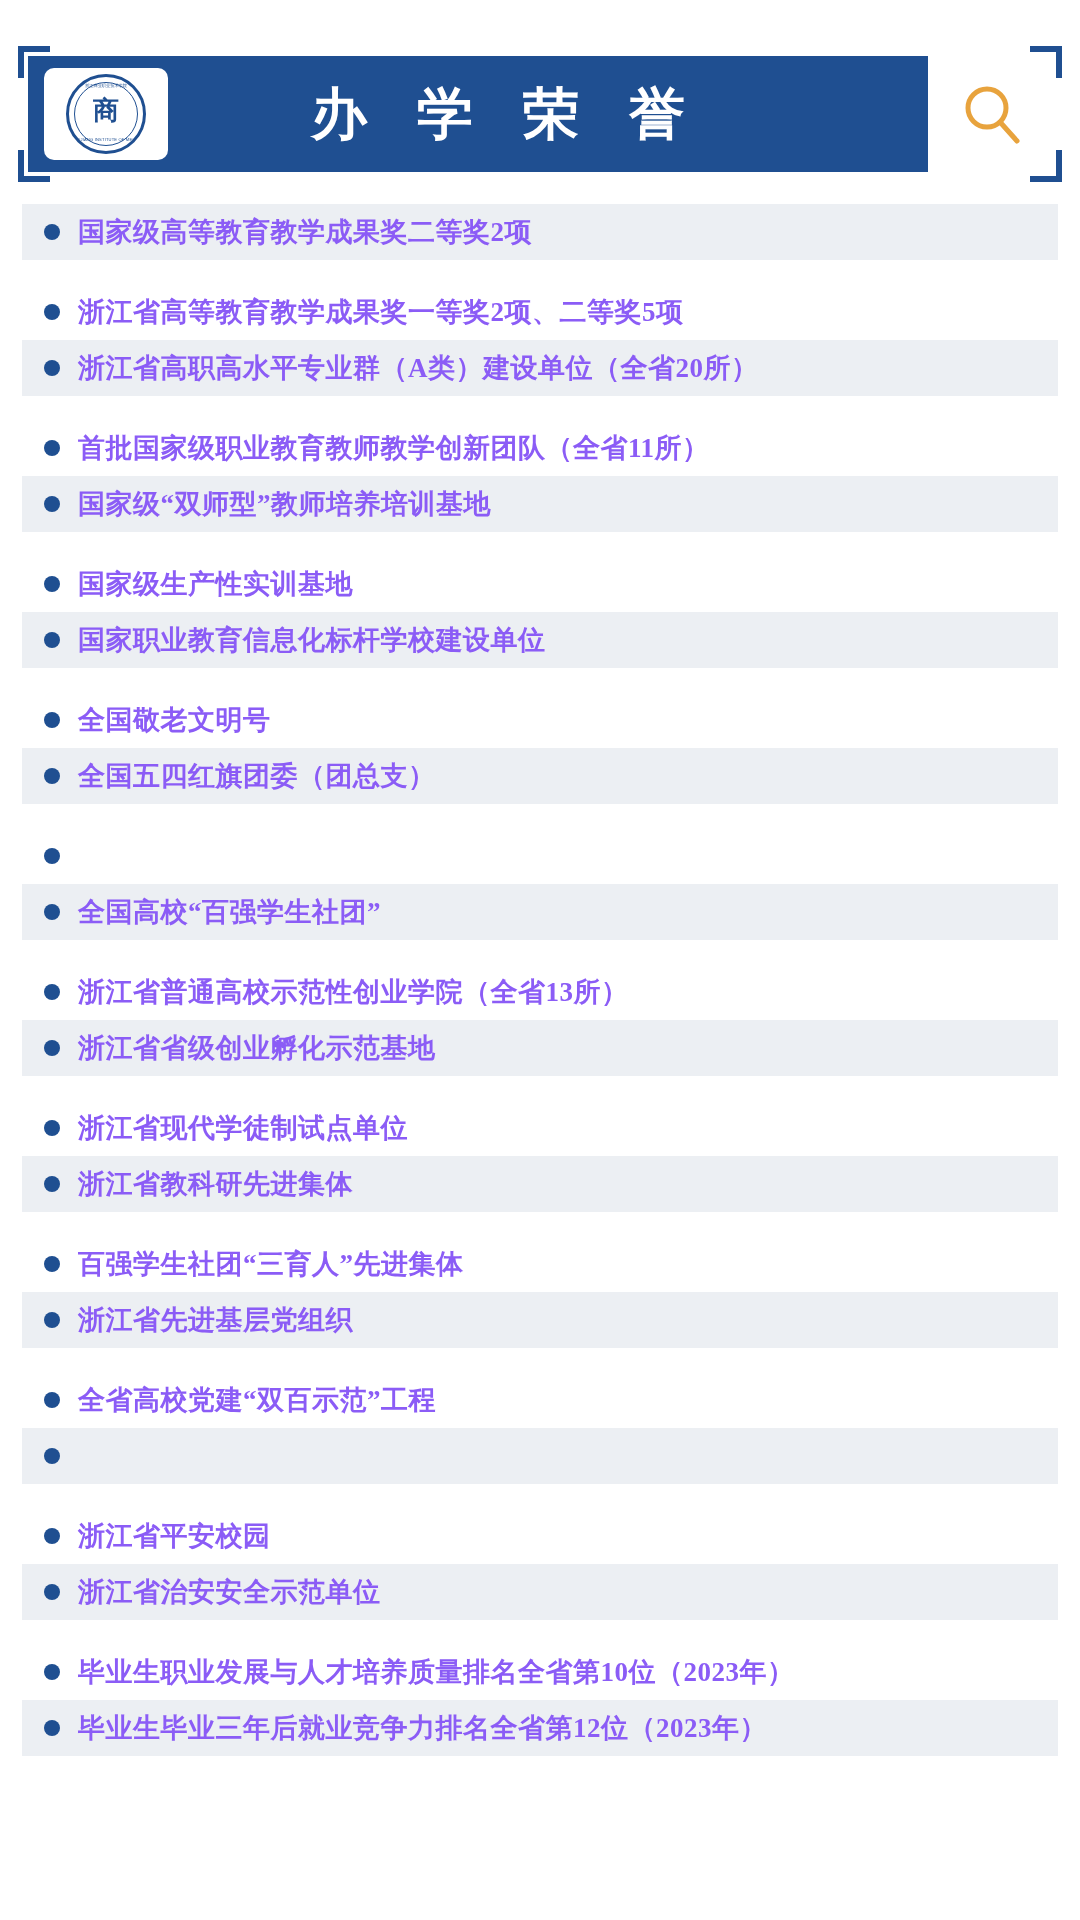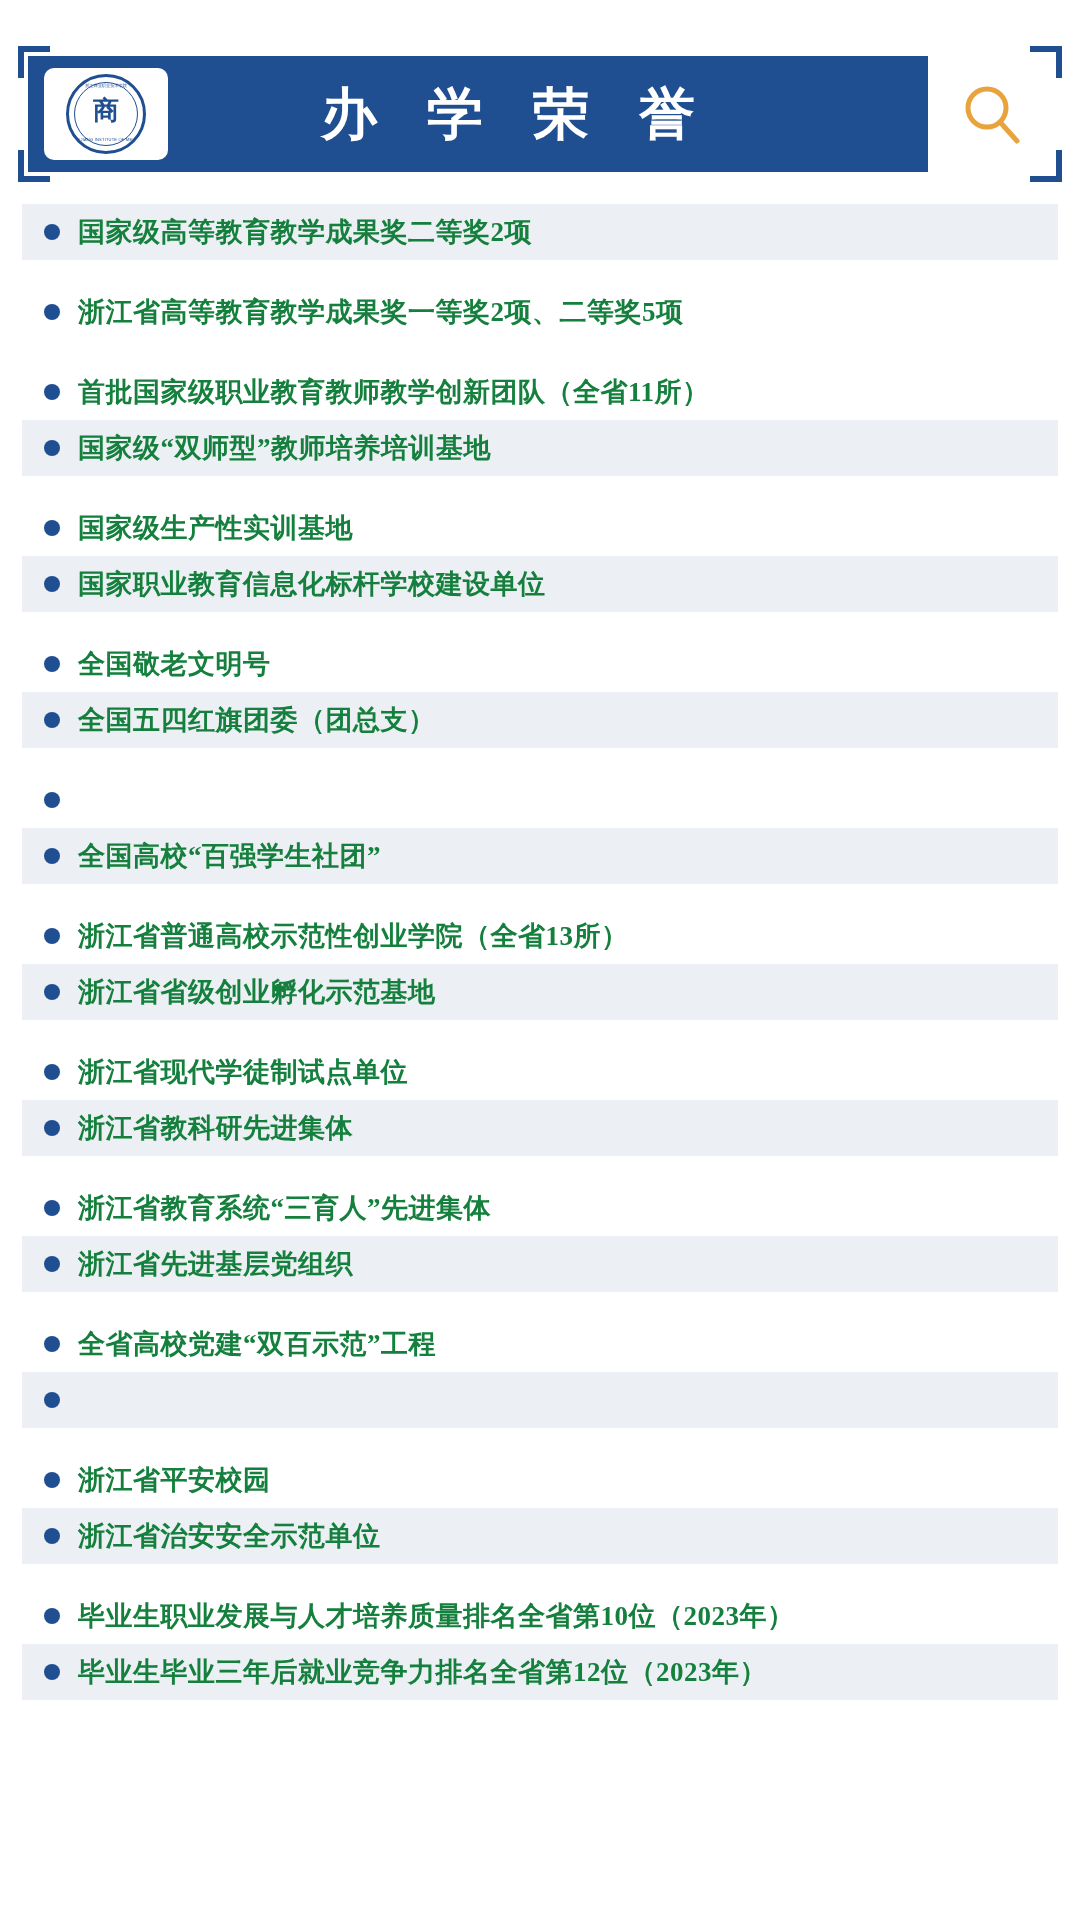--- a/index.html
+++ b/index.html
@@ -111,21 +111,21 @@
     left: 0; right: 0;
     text-align: center;
     font-size: 4.2px;
     color: #1f4f91;
     font-family: "Liberation Sans", sans-serif;
     white-space: nowrap;
   }
 
   .header-title {
     position: absolute;
-    left: 170px;
+    left: 160px;
     top: 0;
     width: 620px;
     height: 116px;
     line-height: 116px;
     text-align: center;
     color: #ffffff;
     font-size: 56px;
     font-weight: bold;
     letter-spacing: 18px;
     text-indent: 18px;
@@ -163,21 +163,21 @@
   .bullet {
     width: 16px;
     height: 16px;
     border-radius: 50%;
     background: #1f4f91;
     flex: 0 0 auto;
     margin-right: 18px;
   }
 
   .honor-text {
-    color: #15803d;
+    color: #8b5cf6;
     font-size: 27px;
     font-weight: bold;
     letter-spacing: 0.5px;
     white-space: nowrap;
     font-family: "Liberation Serif", "DejaVu Serif", serif;
   }
 </style>
 </head>
 <body>
 
@@ -210,20 +210,24 @@
 
   <div class="honor-list">
     <div class="honor-row odd">
       <span class="bullet"></span>
       <span class="honor-text">国家级高等教育教学成果奖二等奖2项</span>
     </div>
     <div class="honor-row even">
       <span class="bullet"></span>
       <span class="honor-text">浙江省高等教育教学成果奖一等奖2项、二等奖5项</span>
     </div>
+    <div class="honor-row odd">
+      <span class="bullet"></span>
+      <span class="honor-text">浙江省高职高水平专业群（A类）建设单位（全省20所）</span>
+    </div>
     <div class="honor-row even">
       <span class="bullet"></span>
       <span class="honor-text">首批国家级职业教育教师教学创新团队（全省11所）</span>
     </div>
     <div class="honor-row odd">
       <span class="bullet"></span>
       <span class="honor-text">国家级“双师型”教师培养培训基地</span>
     </div>
     <div class="honor-row even">
       <span class="bullet"></span>
@@ -259,21 +263,21 @@
     <div class="honor-row even">
       <span class="bullet"></span>
       <span class="honor-text">浙江省现代学徒制试点单位</span>
     </div>
     <div class="honor-row odd">
       <span class="bullet"></span>
       <span class="honor-text">浙江省教科研先进集体</span>
     </div>
     <div class="honor-row even">
       <span class="bullet"></span>
-      <span class="honor-text">浙江省教育系统“三育人”先进集体</span>
+      <span class="honor-text">百强学生社团“三育人”先进集体</span>
     </div>
     <div class="honor-row odd">
       <span class="bullet"></span>
       <span class="honor-text">浙江省先进基层党组织</span>
     </div>
     <div class="honor-row even">
       <span class="bullet"></span>
       <span class="honor-text">全省高校党建“双百示范”工程</span>
     </div>
     <div class="honor-row odd">

